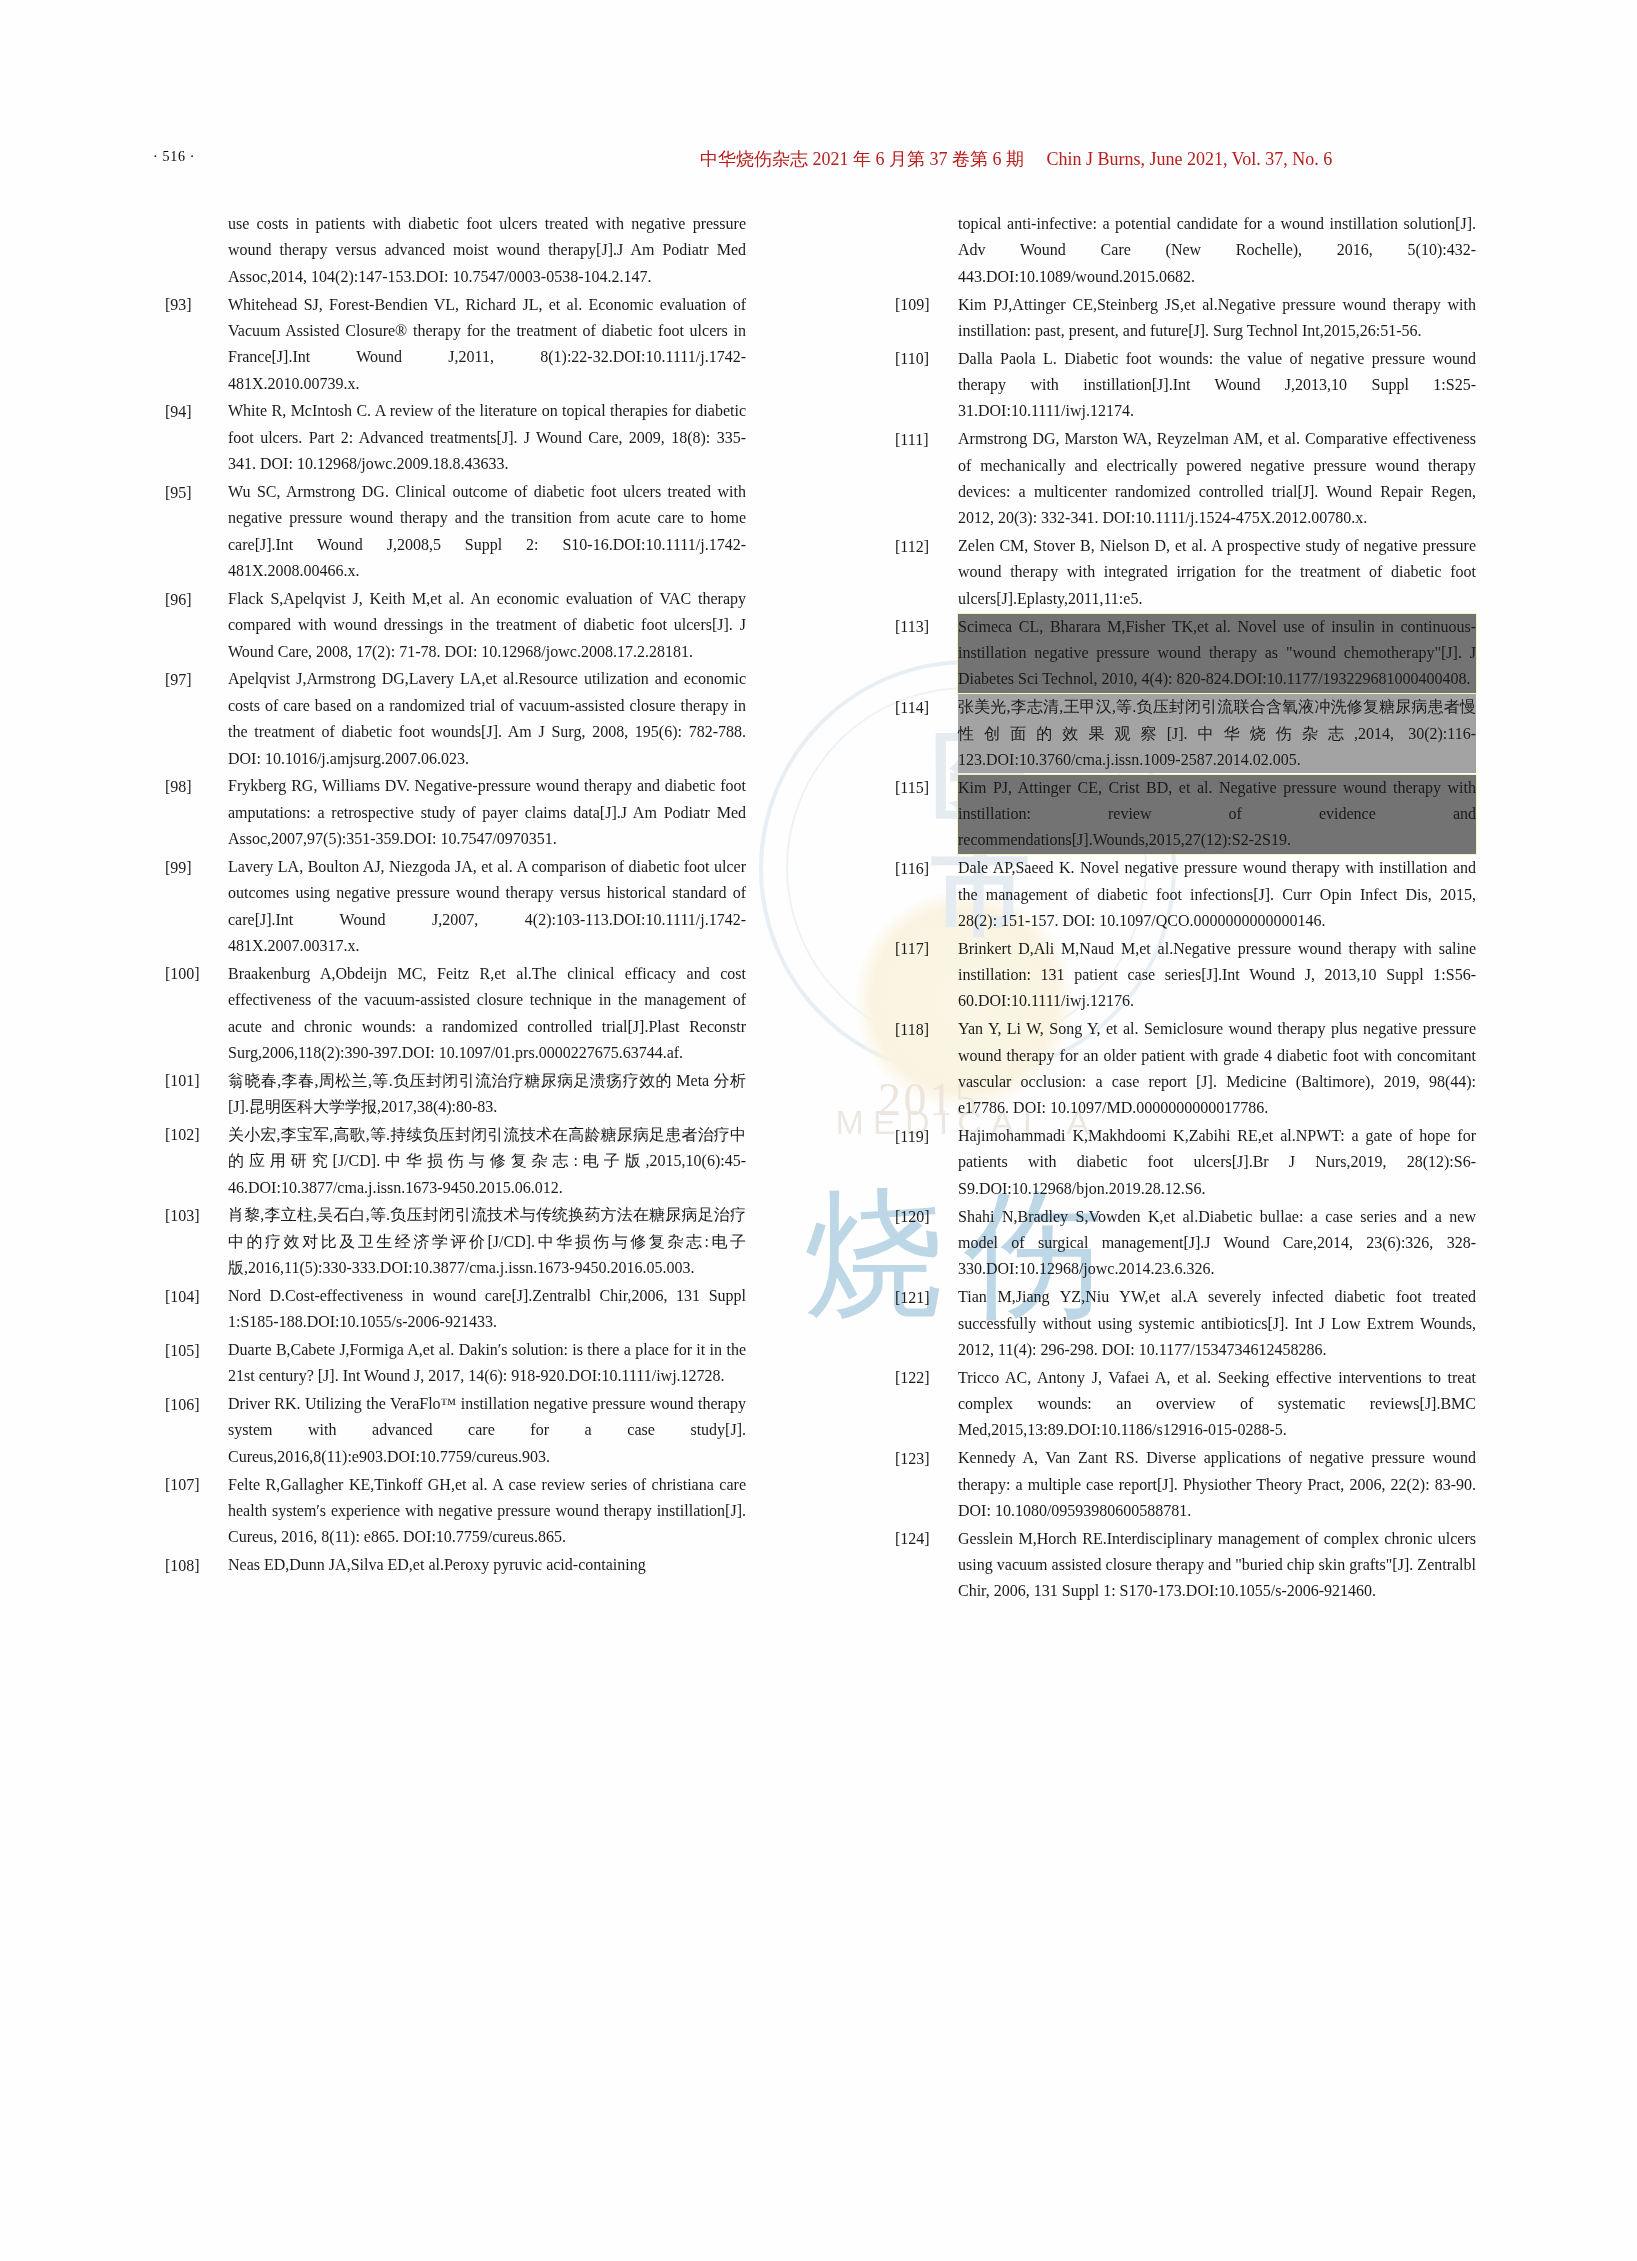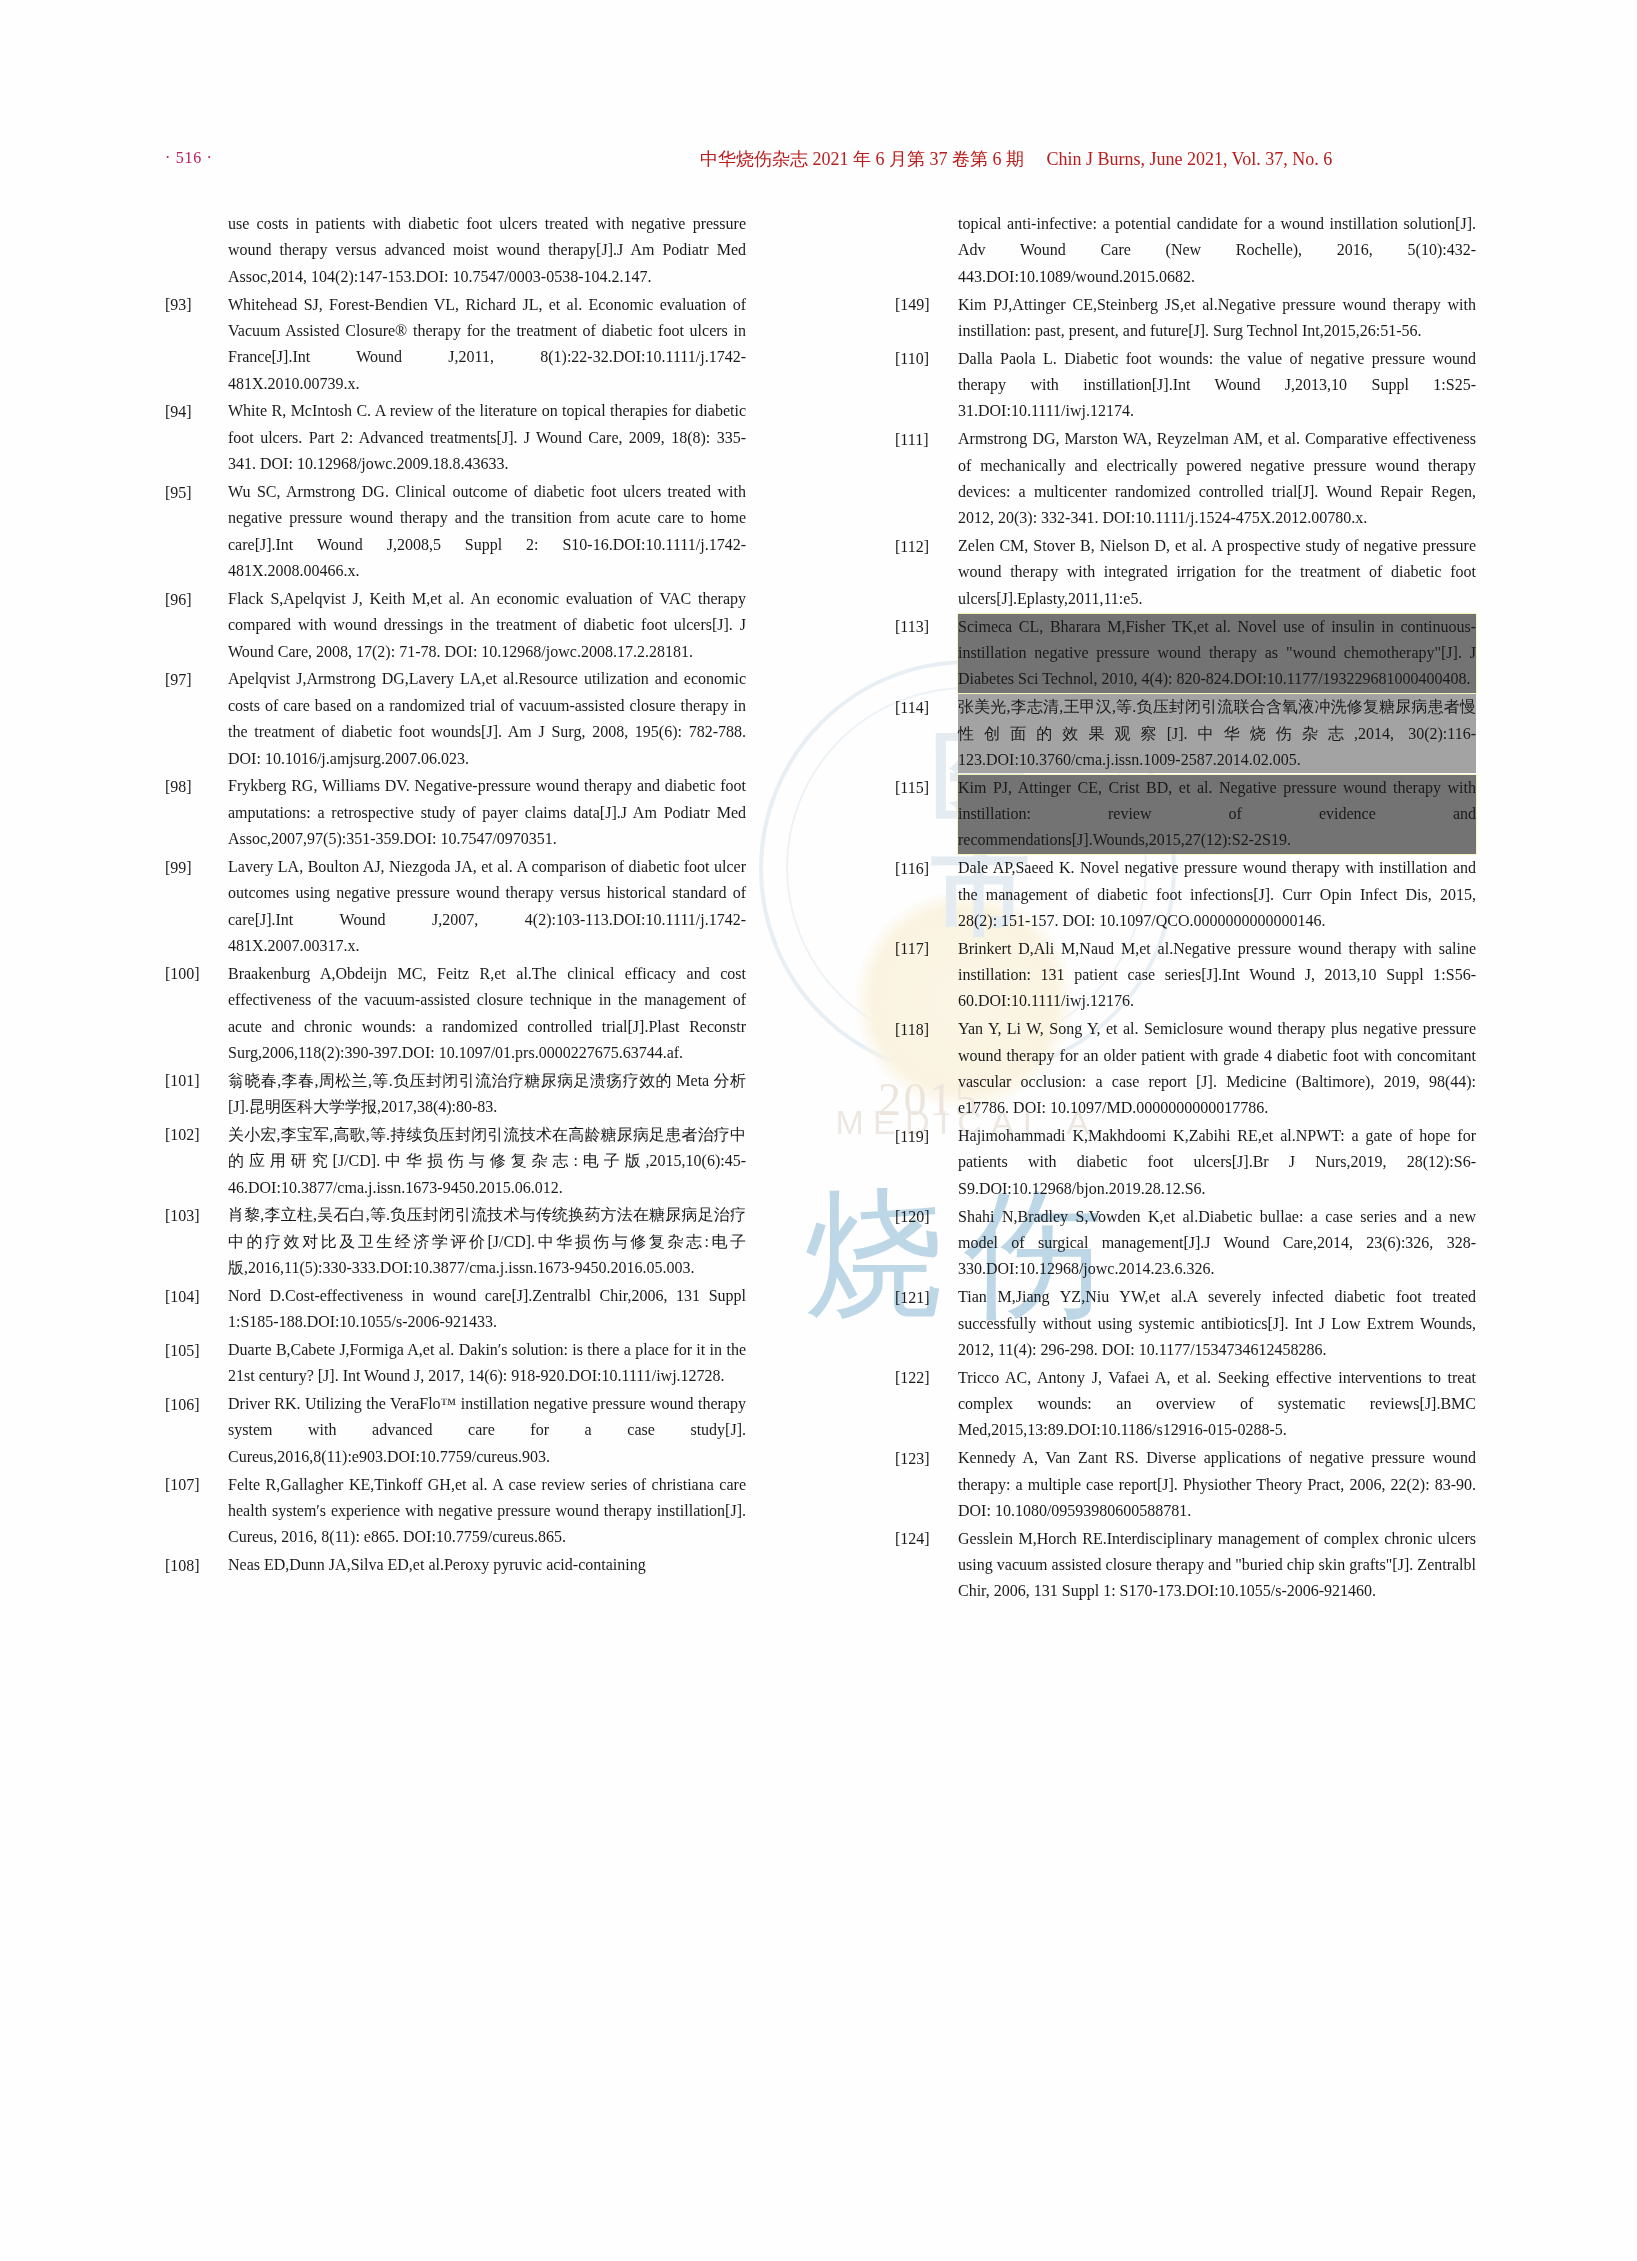--- a/index.html
+++ b/index.html
@@ -91,25 +91,25 @@
     font-size: 139px;
     color: #0369a1;
     font-family: "Liberation Serif", serif;
     letter-spacing: 20px;
     opacity: .85;
   }
 
   
   .folio {
     position: absolute;
-    left: 165px;
+    left: 153px;
     top: 149px;
-    font-size: 16px;
+    font-size: 14px;
     letter-spacing: 0.7px;
-    color: #be185d;
+    color: #000000;
   }
   .running-head {
     position: absolute;
     left: 700px;
     top: 147px;
     font-size: 18px;
     color: #b91c1c;
     white-space: nowrap;
   }
   .running-head .en {
@@ -252,21 +252,21 @@
 
   </div>
 
   <div class="col col-right">
 
     <div class="ref">
       <div class="num"></div>
       <div class="body">topical anti-infective: a potential candidate for a wound instillation solution[J]. Adv Wound Care (New Rochelle), 2016, 5(10):432-443.DOI:10.1089/wound.2015.0682.</div>
     </div>
     <div class="ref">
-      <div class="num">[149]</div>
+      <div class="num">[109]</div>
       <div class="body">Kim PJ,Attinger CE,Steinberg JS,et al.Negative pressure wound therapy with instillation: past, present, and future[J]. Surg Technol Int,2015,26:51-56.</div>
     </div>
     <div class="ref">
       <div class="num">[110]</div>
       <div class="body">Dalla Paola L. Diabetic foot wounds: the value of negative pressure wound therapy with instillation[J].Int Wound J,2013,10 Suppl 1:S25-31.DOI:10.1111/iwj.12174.</div>
     </div>
     <div class="ref">
       <div class="num">[111]</div>
       <div class="body">Armstrong DG, Marston WA, Reyzelman AM, et al. Comparative effectiveness of mechanically and electrically powered negative pressure wound therapy devices: a multicenter randomized controlled trial[J]. Wound Repair Regen, 2012, 20(3): 332-341. DOI:10.1111/j.1524-475X.2012.00780.x.</div>
     </div>

